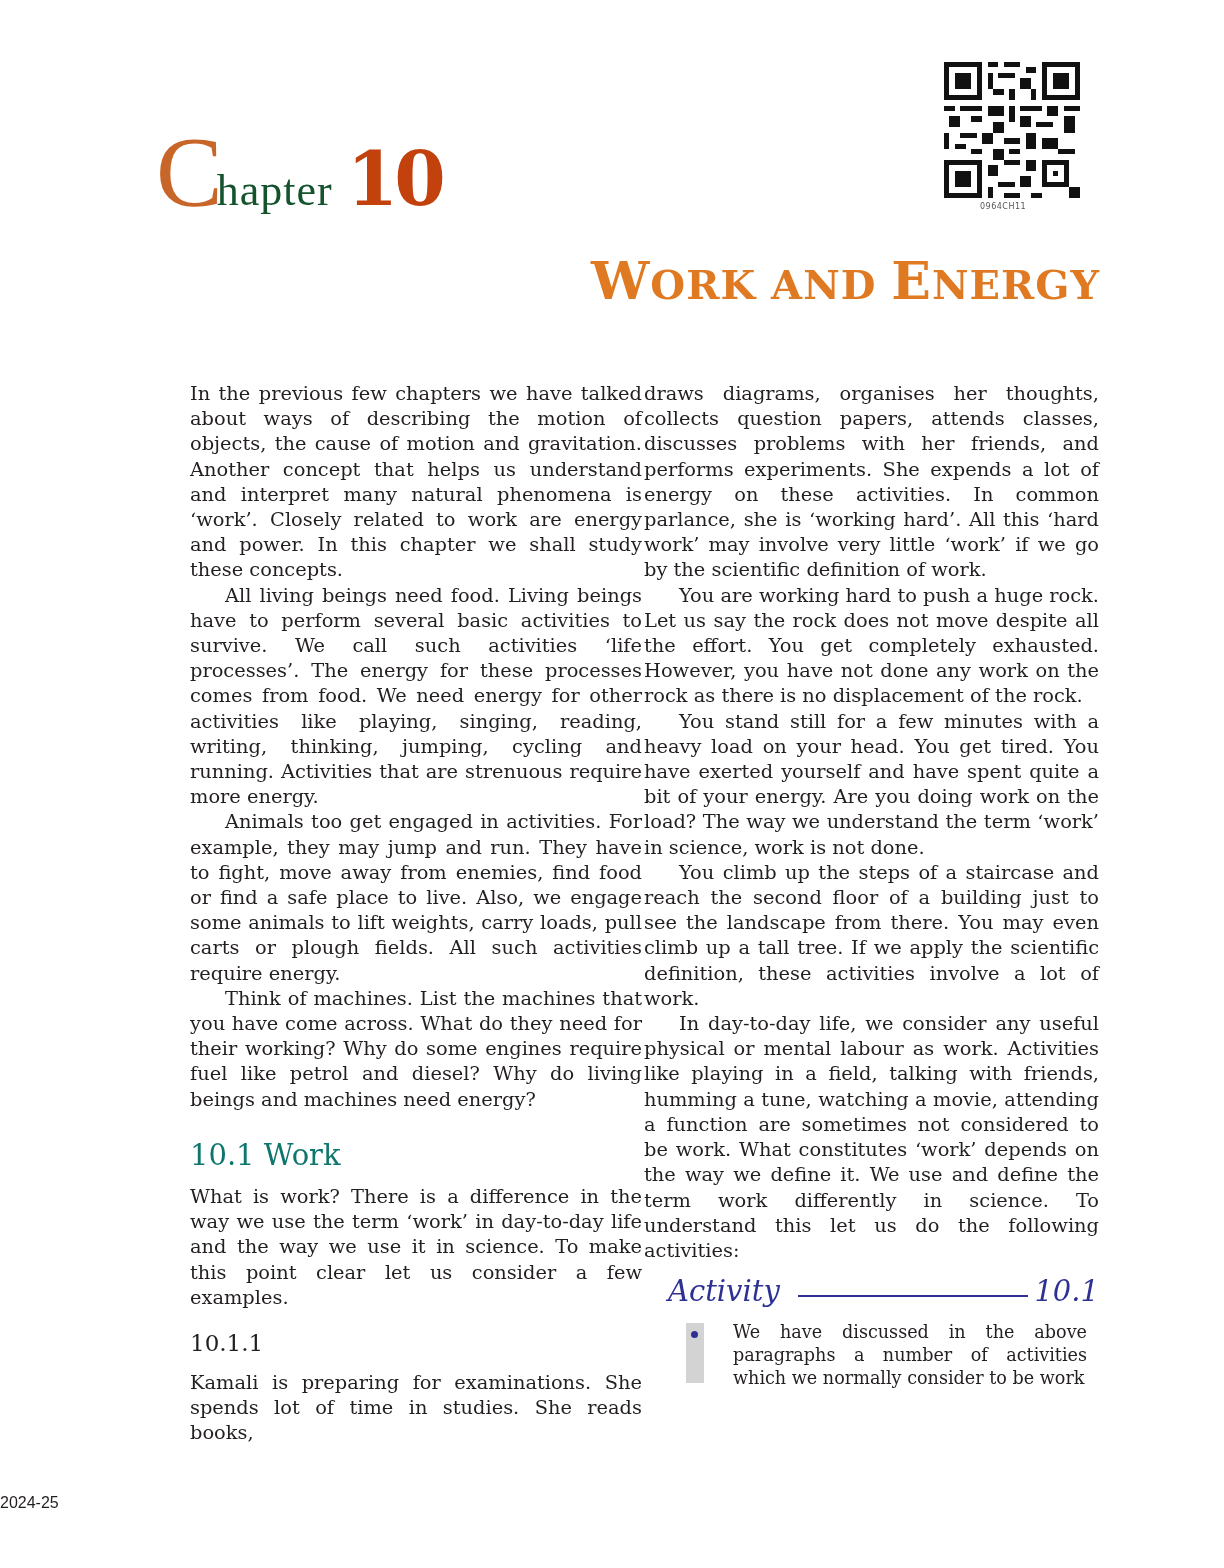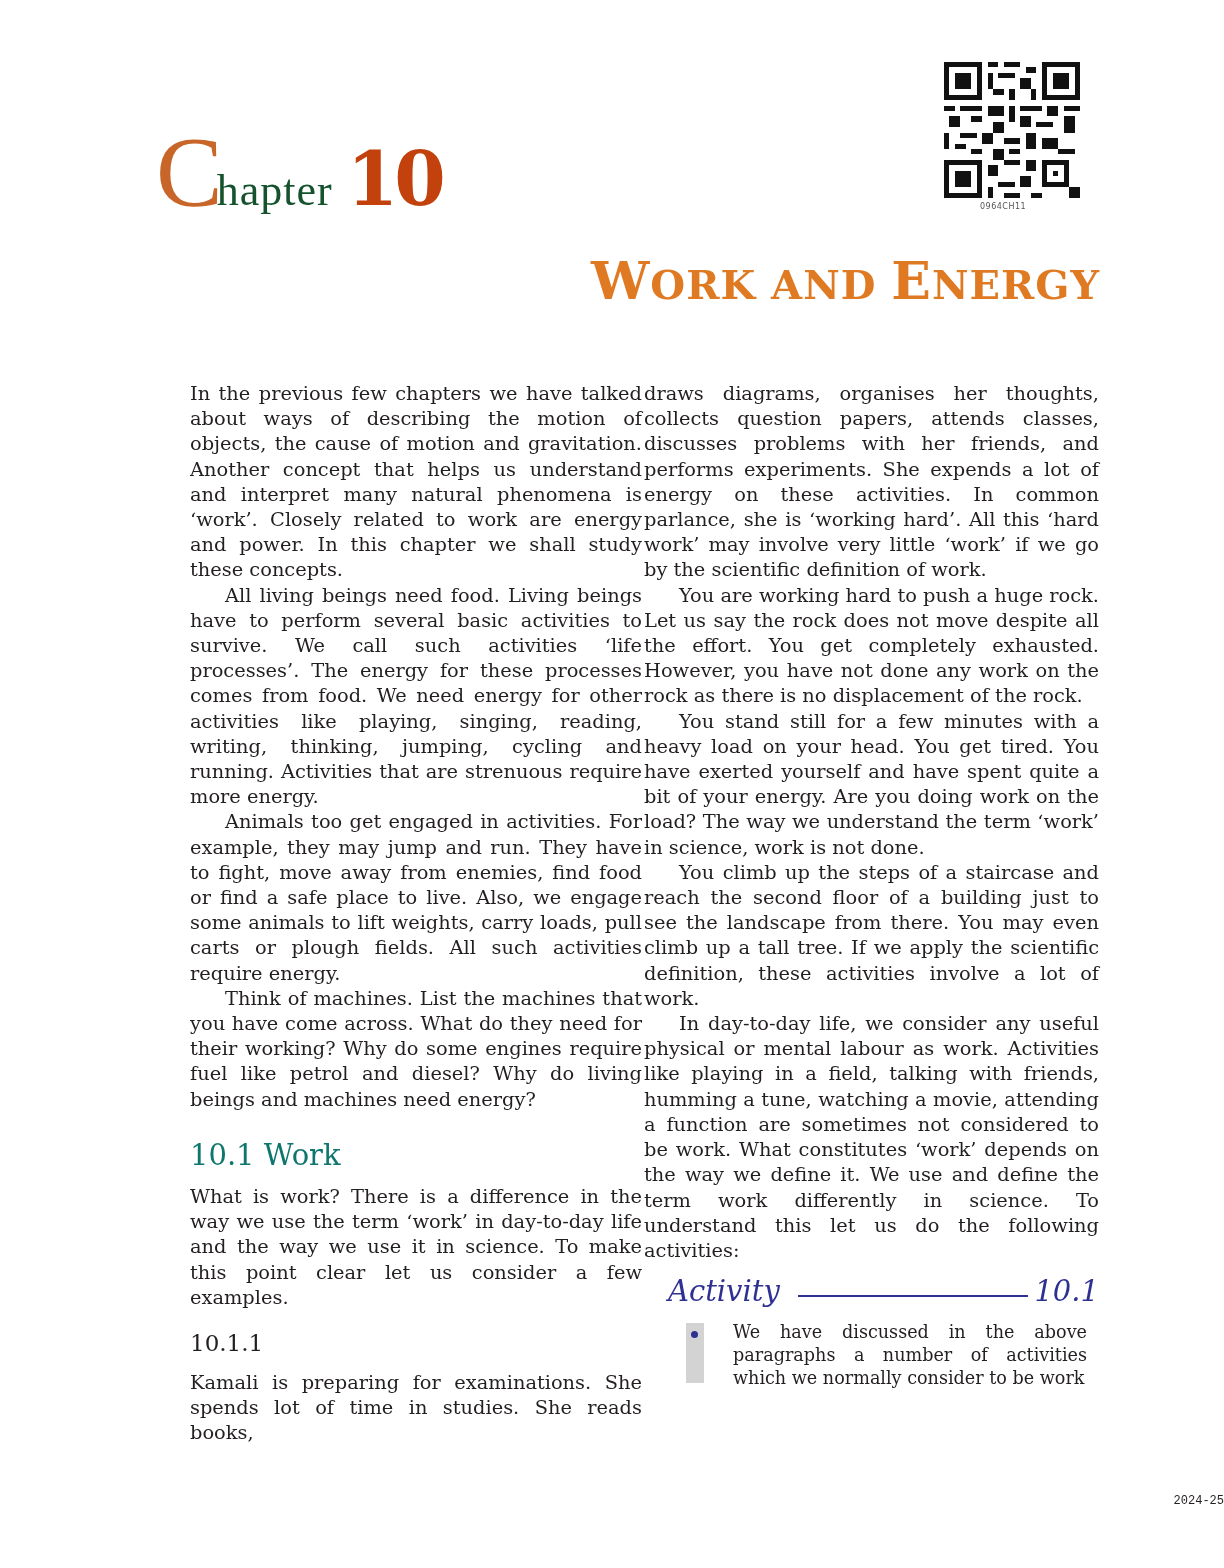--- a/index.html
+++ b/index.html
@@ -22,21 +22,21 @@
     .subsection-heading { font-size: 23px; line-height: 30px; margin: 18px 0 12px 0; display: flex; }
     .subsection-heading .num { flex: none; margin-right: 6px; }
     .subsection-heading .txt { font-variant: small-caps; text-align: justify; letter-spacing: 1px; }
     .subsection-heading .txt .cont { display: block; text-indent: 0; }
     .activity-heading { display: flex; align-items: baseline; margin: 10px 0 12px 24px; color: #2e3192; font-style: italic; font-size: 29px; line-height: 36px; }
     .activity-heading .rule { flex: 1; border-bottom: 2px solid #2e3192; margin: 0 6px 0 18px; height: 0; transform: translateY(-4px); }
     .activity-body { display: flex; margin-left: 24px; padding-left: 18px; }
     .activity-bar { width: 18px; height: 60px; background: #d3d3d3; flex: none; position: relative; margin-top: 2px; }
     .activity-bar .bullet { position: absolute; left: 5px; top: 8px; width: 7px; height: 7px; border-radius: 50%; background: #2e3192; }
     .activity-text { margin-left: 29px; font-size: 17.6px; line-height: 23px; text-align: justify; width: 354px; }
-    .page-footer { position: absolute; left: 0; right: 0; top: 1494px; text-align: right; font-family: Liberation Mono, monospace; font-size: 12px; color: #231f20; }
+    .page-footer { position: absolute; left: 0; right: 0; top: 1494px; text-align: left; font-family: Liberation Sans, sans-serif; font-size: 16px; color: #231f20; }
   </style>
 </head>
 <body>
 
 <div class="chapter-heading">
   <span class="chapter-c">C</span>
   <span class="chapter-word">hapter</span>
   <span class="chapter-num">10</span>
 </div>
 

